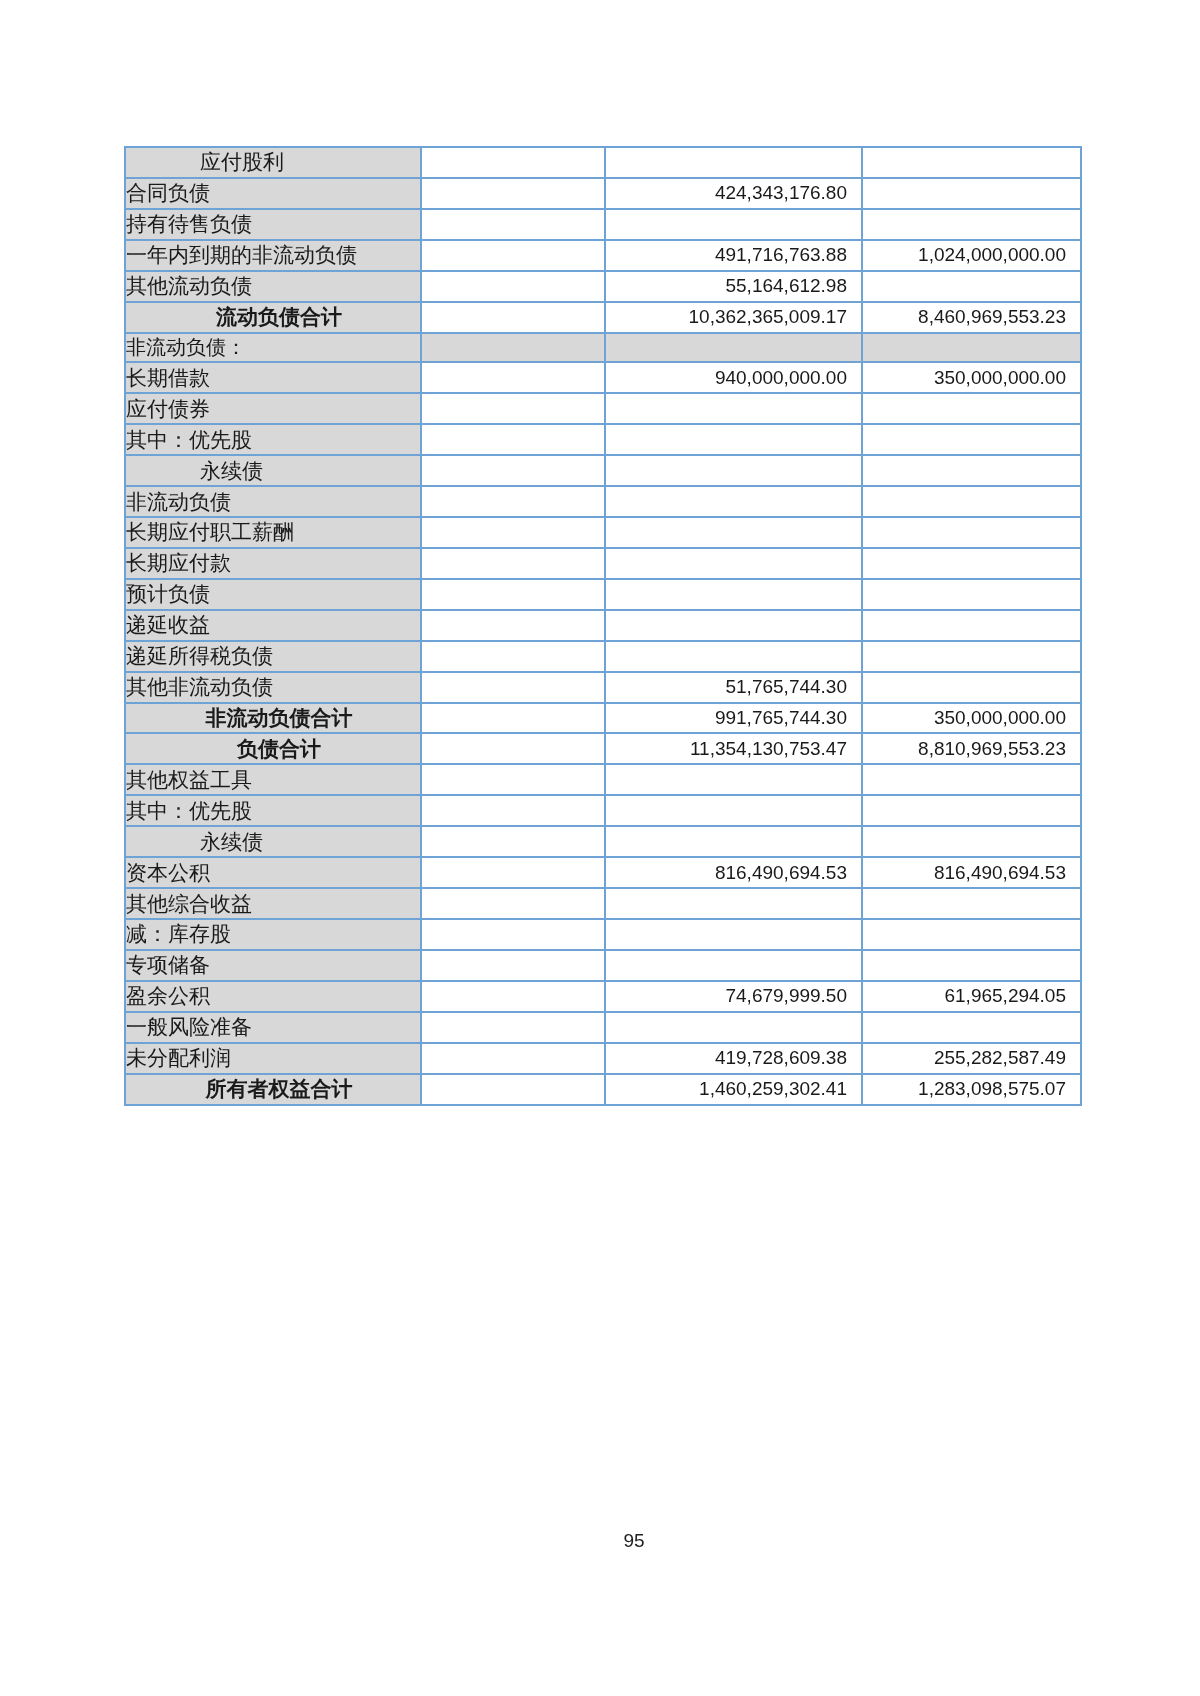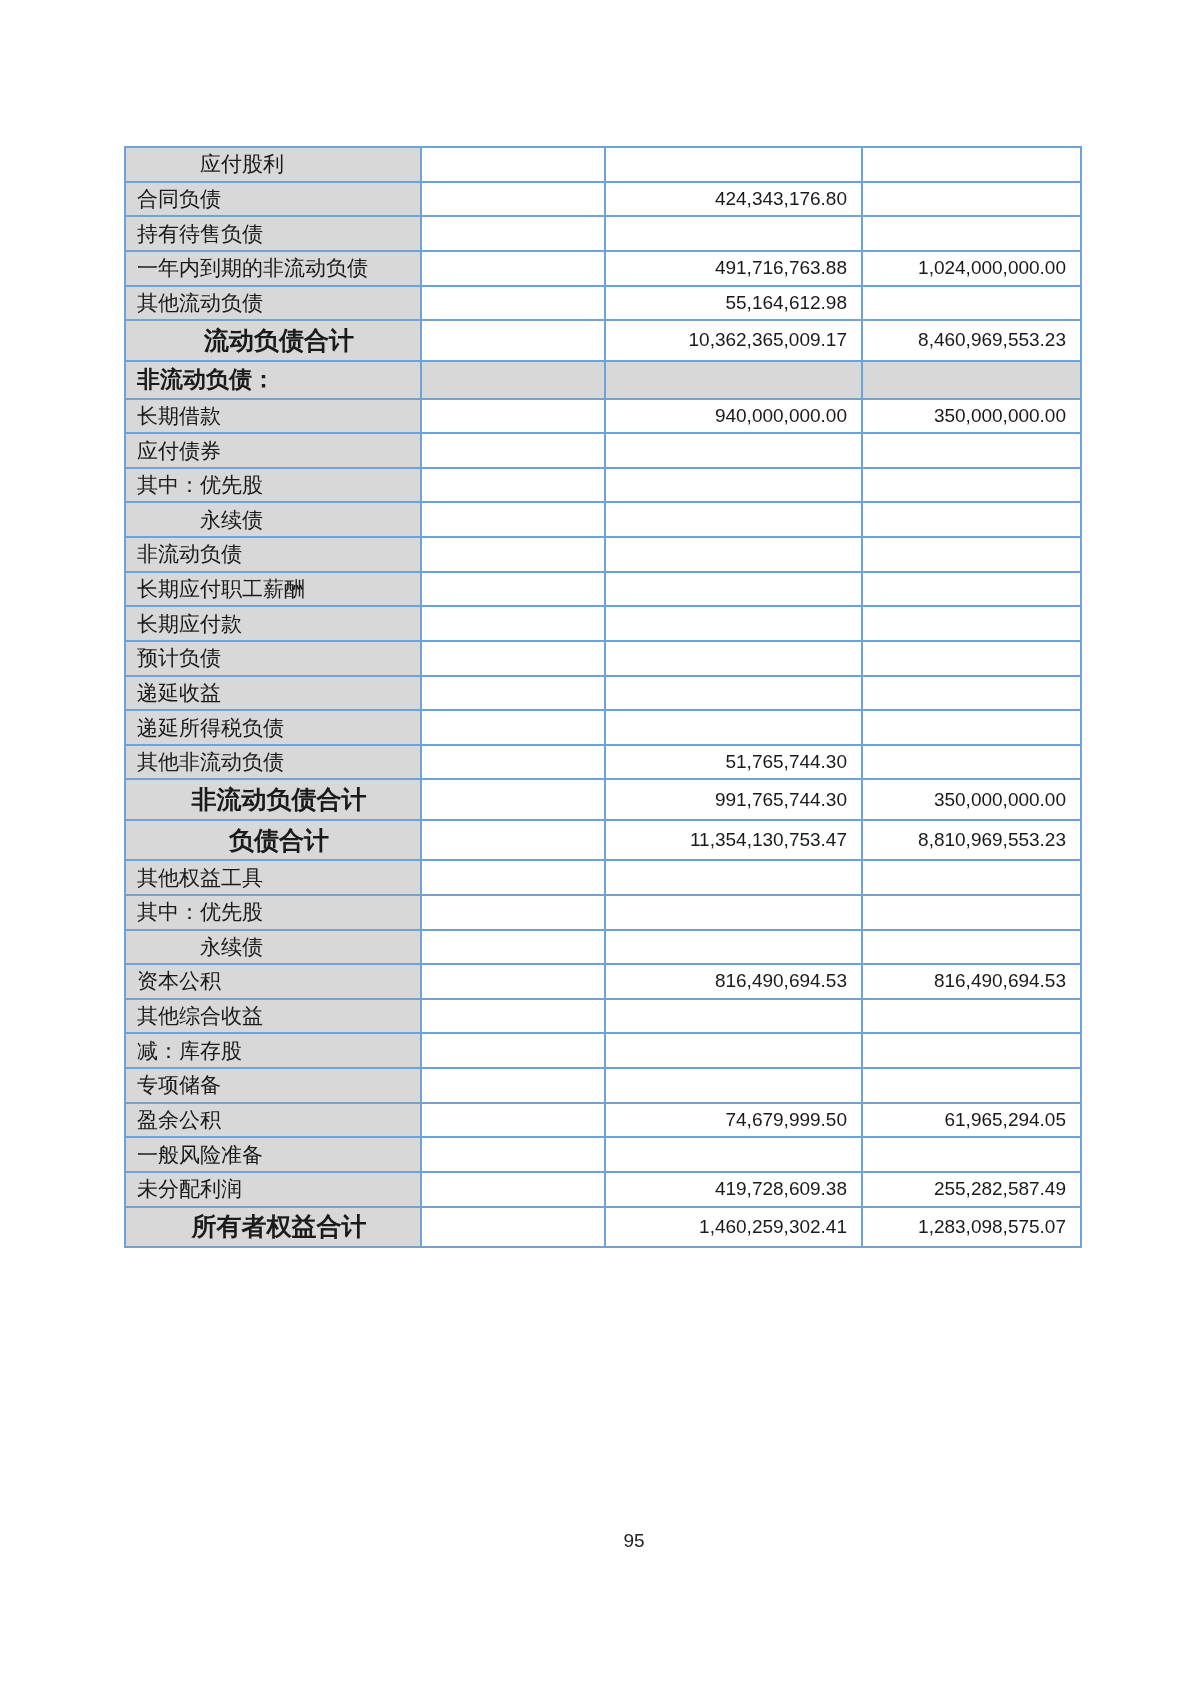--- a/index.html
+++ b/index.html
@@ -10,49 +10,48 @@
     background: #ffffff;
     position: relative;
     font-family: "Liberation Serif", "DejaVu Serif", serif;
     color: #1a1a1a;
   }
   table.sheet {
     position: absolute;
     left: 124px;
     top: 146px;
     width: 956px;
-    height: 1102px;
+    height: 960px;
     border-collapse: collapse;
     table-layout: fixed;
   }
   td {
     border: 2px solid #6fa3d6;
     padding: 0;
     vertical-align: middle;
     overflow: hidden;
     white-space: nowrap;
   }
   td.label {
     background: #d8d8d8;
     font-size: 21px;
-    padding-left: 11px;
     text-align: left;
   }
   tr.sub-item td.label { padding-left: 74px; }
   tr.total td.label {
     padding-left: 12px;
     text-align: center;
     font-weight: bold;
     font-family: "Liberation Sans", "DejaVu Sans", sans-serif;
-    font-size: 25px;
+    font-size: 21px;
   }
   tr.section td.label {
-    font-weight: bold;
-    font-family: "Liberation Sans", "DejaVu Sans", sans-serif;
-    font-size: 23px;
+    font-weight: normal;
+    font-family: "Liberation Sans", "DejaVu Sans", sans-serif;
+    font-size: 20px;
     margin-left: 32px;
   }
   tr.section td { background: #d8d8d8; }
   td.num {
     background: #ffffff;
     font-family: "Liberation Sans", "DejaVu Sans", sans-serif;
     font-size: 19px;
     text-align: right;
     padding-right: 14px;
   }

